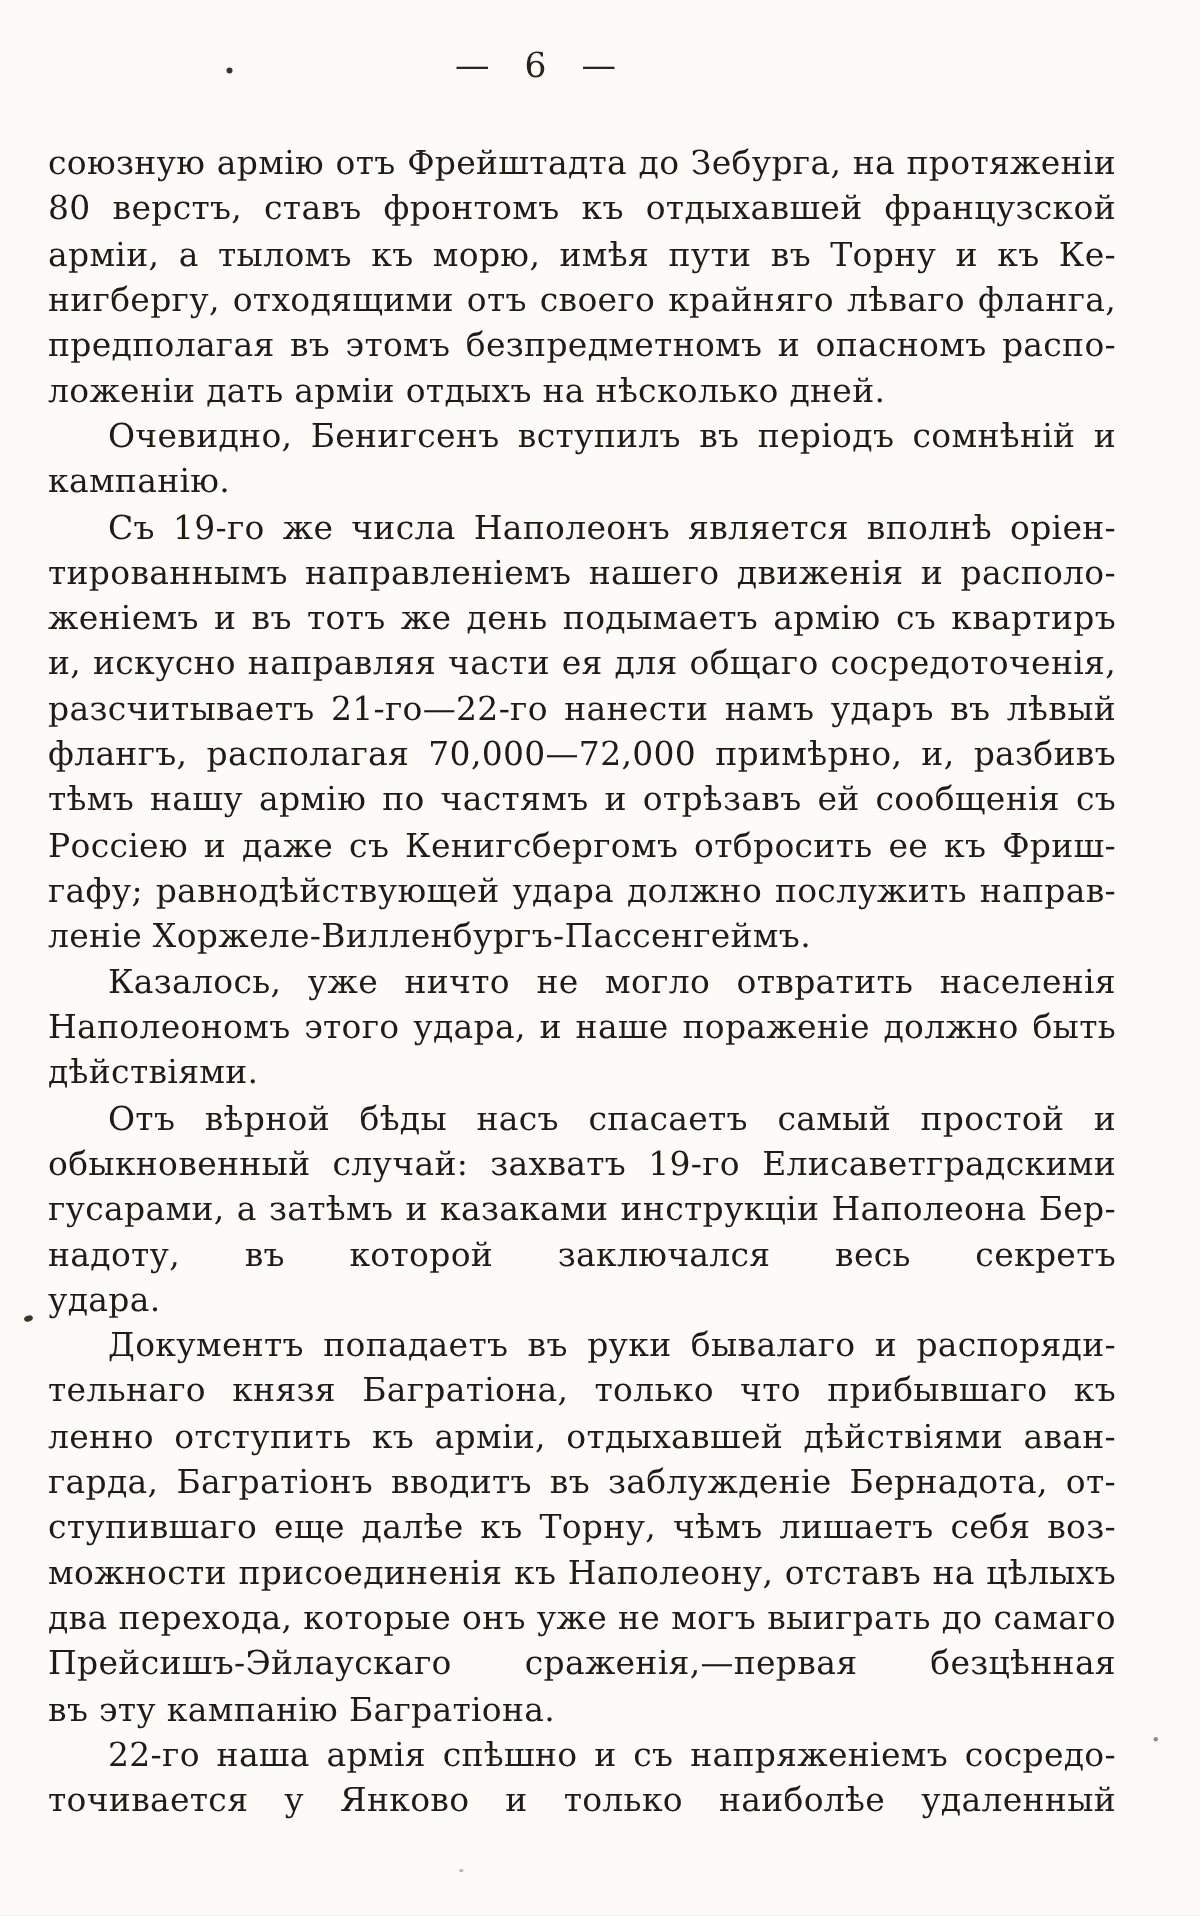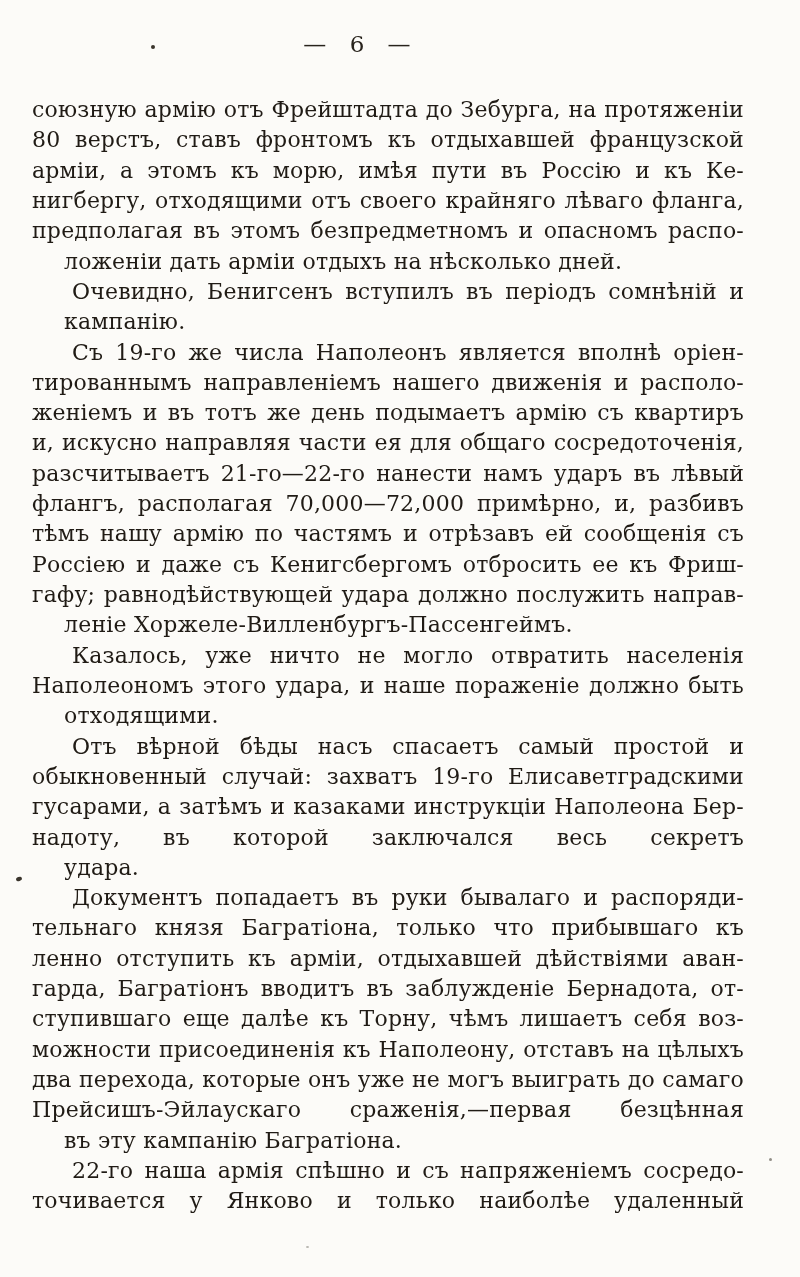--- a/index.html
+++ b/index.html
@@ -30,21 +30,21 @@
   }
   .ln {
     height: 30.32px;
     line-height: 30.32px;
     font-size: 22px;
     letter-spacing: 0.2px;
     text-align: justify;
     text-align-last: justify;
     overflow: hidden;
   }
-  .end { text-align-last: left; margin-left: 32px; }
+  .end { text-align-last: left; }
   .ind { text-indent: 40px; }
   .speck {
     position: absolute;
     background: #3a342c;
     border-radius: 50%;
   }
   .s1 { left: 151px; top: 45px;  width: 4px; height: 4px; }
   .s2 { left: 16px;  top: 877px; width: 6px; height: 4px; transform: rotate(-20deg); }
   .s3 { left: 769px; top: 1158px; width: 3px; height: 3px; opacity: .55; }
   .s4 { left: 306px; top: 1246px; width: 3px; height: 2px; opacity: .35; }
@@ -58,42 +58,42 @@
 
   <div class="speck s1"></div>
   <div class="speck s2"></div>
   <div class="speck s3"></div>
   <div class="speck s4"></div>
 
   <div class="text-block">
 
     <div class="ln">союзную армію отъ Фрейштадта до Зебурга, на протяженіи</div>
     <div class="ln">80 верстъ, ставъ фронтомъ къ отдыхавшей французской</div>
-    <div class="ln">арміи, а этомъ къ морю, имѣя пути въ Россію и къ Ке-</div>
+    <div class="ln">арміи, а тыломъ къ морю, имѣя пути въ Торну и къ Ке-</div>
     <div class="ln">нигбергу, отходящими отъ своего крайняго лѣваго фланга,</div>
     <div class="ln">предполагая въ этомъ безпредметномъ и опасномъ распо-</div>
     <div class="ln end">ложеніи дать арміи отдыхъ на нѣсколько дней.</div>
 
     <div class="ln ind">Очевидно, Бенигсенъ вступилъ въ періодъ сомнѣній и</div>
     <div class="ln end">кампанію.</div>
 
     <div class="ln ind">Съ 19-го же числа Наполеонъ является вполнѣ оріен-</div>
     <div class="ln">тированнымъ направленіемъ нашего движенія и располо-</div>
     <div class="ln">женіемъ и въ тотъ же день подымаетъ армію съ квартиръ</div>
     <div class="ln">и, искусно направляя части ея для общаго сосредоточенія,</div>
     <div class="ln">разсчитываетъ 21-го—22-го нанести намъ ударъ въ лѣвый</div>
     <div class="ln">флангъ, располагая 70,000—72,000 примѣрно, и, разбивъ за-</div>
     <div class="ln">тѣмъ нашу армію по частямъ и отрѣзавъ ей сообщенія съ</div>
     <div class="ln">Россіею и даже съ Кенигсбергомъ отбросить ее къ Фриш-</div>
     <div class="ln">гафу; равнодѣйствующей удара должно послужить направ-</div>
     <div class="ln end">леніе Хоржеле-Вилленбургъ-Пассенгеймъ.</div>
 
     <div class="ln ind">Казалось, уже ничто не могло отвратить населенія</div>
     <div class="ln">Наполеономъ этого удара, и наше пораженіе должно быть</div>
-    <div class="ln end">отходящими.</div>
+    <div class="ln end">дѣйствіями.</div>
 
     <div class="ln ind">Отъ вѣрной бѣды насъ спасаетъ самый простой и</div>
     <div class="ln">обыкновенный случай: захватъ 19-го Елисаветградскими</div>
     <div class="ln">гусарами, а затѣмъ и казаками инструкціи Наполеона Бер-</div>
     <div class="ln">надоту, въ которой заключался весь секретъ замышляемаго</div>
     <div class="ln end">удара.</div>
 
     <div class="ln ind">Документъ попадаетъ въ руки бывалаго и распоряди-</div>
     <div class="ln">тельнаго князя Багратіона, только что прибывшаго къ арміи,</div>
     <div class="ln">ленно отступить къ арміи, отдыхавшей дѣйствіями аван-</div>

